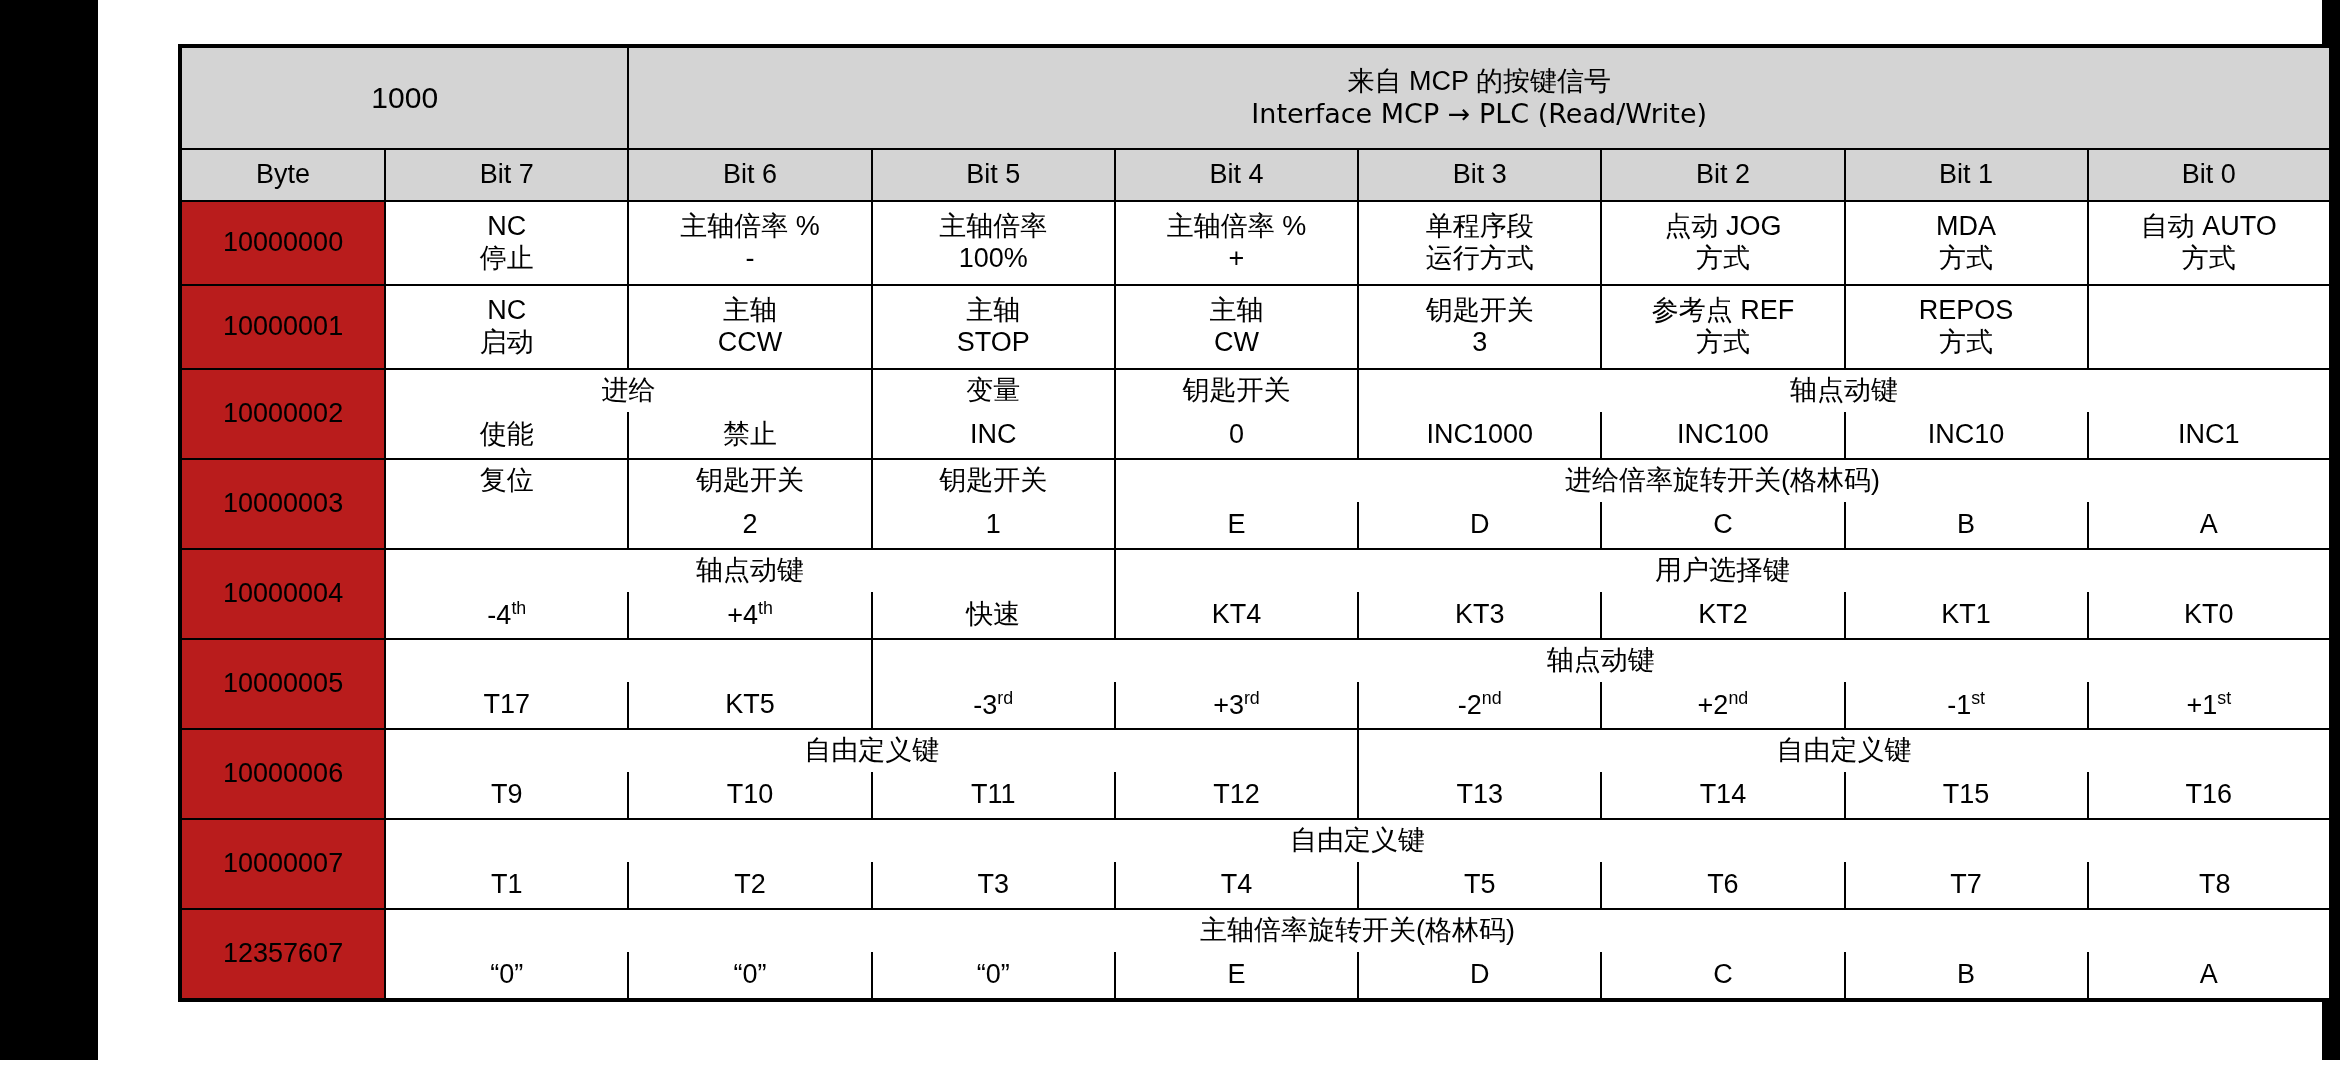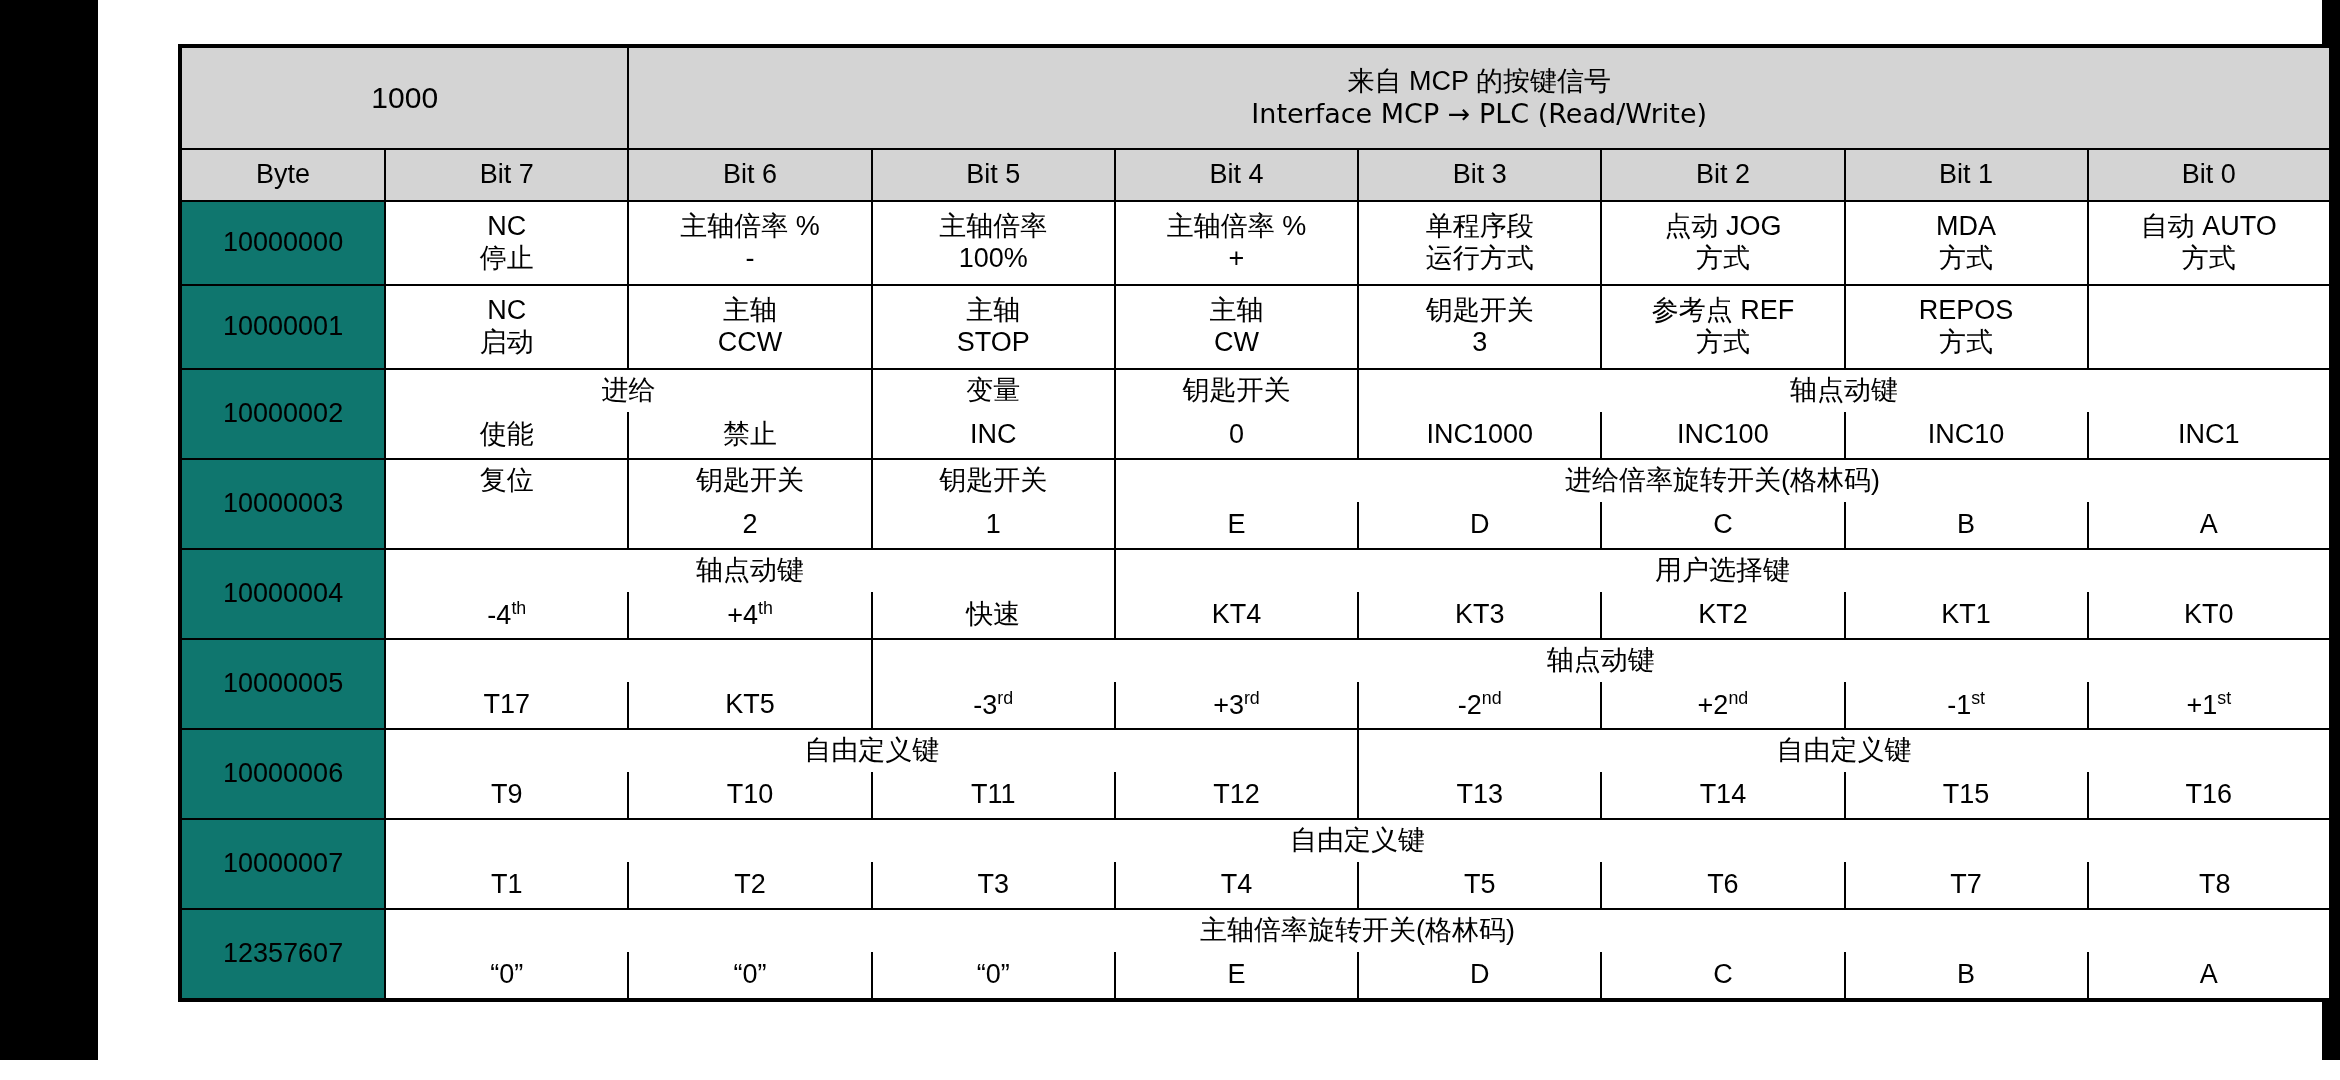--- a/index.html
+++ b/index.html
@@ -74,21 +74,21 @@
   }
   .hdr-band td.title-left {
     font-size: 30px;
   }
   .bitrow td {
     background: #d4d4d4;
     height: 46px;
     font-size: 28px;
   }
   .byte-cell {
-    background: #0f766e;
+    background: #b91c1c;
     font-size: 28px;
     white-space: nowrap;
   }
   .data-cell {
     background: #ffffff;
     height: 78px;
   }
   .two-line {
     display: block;
   }

